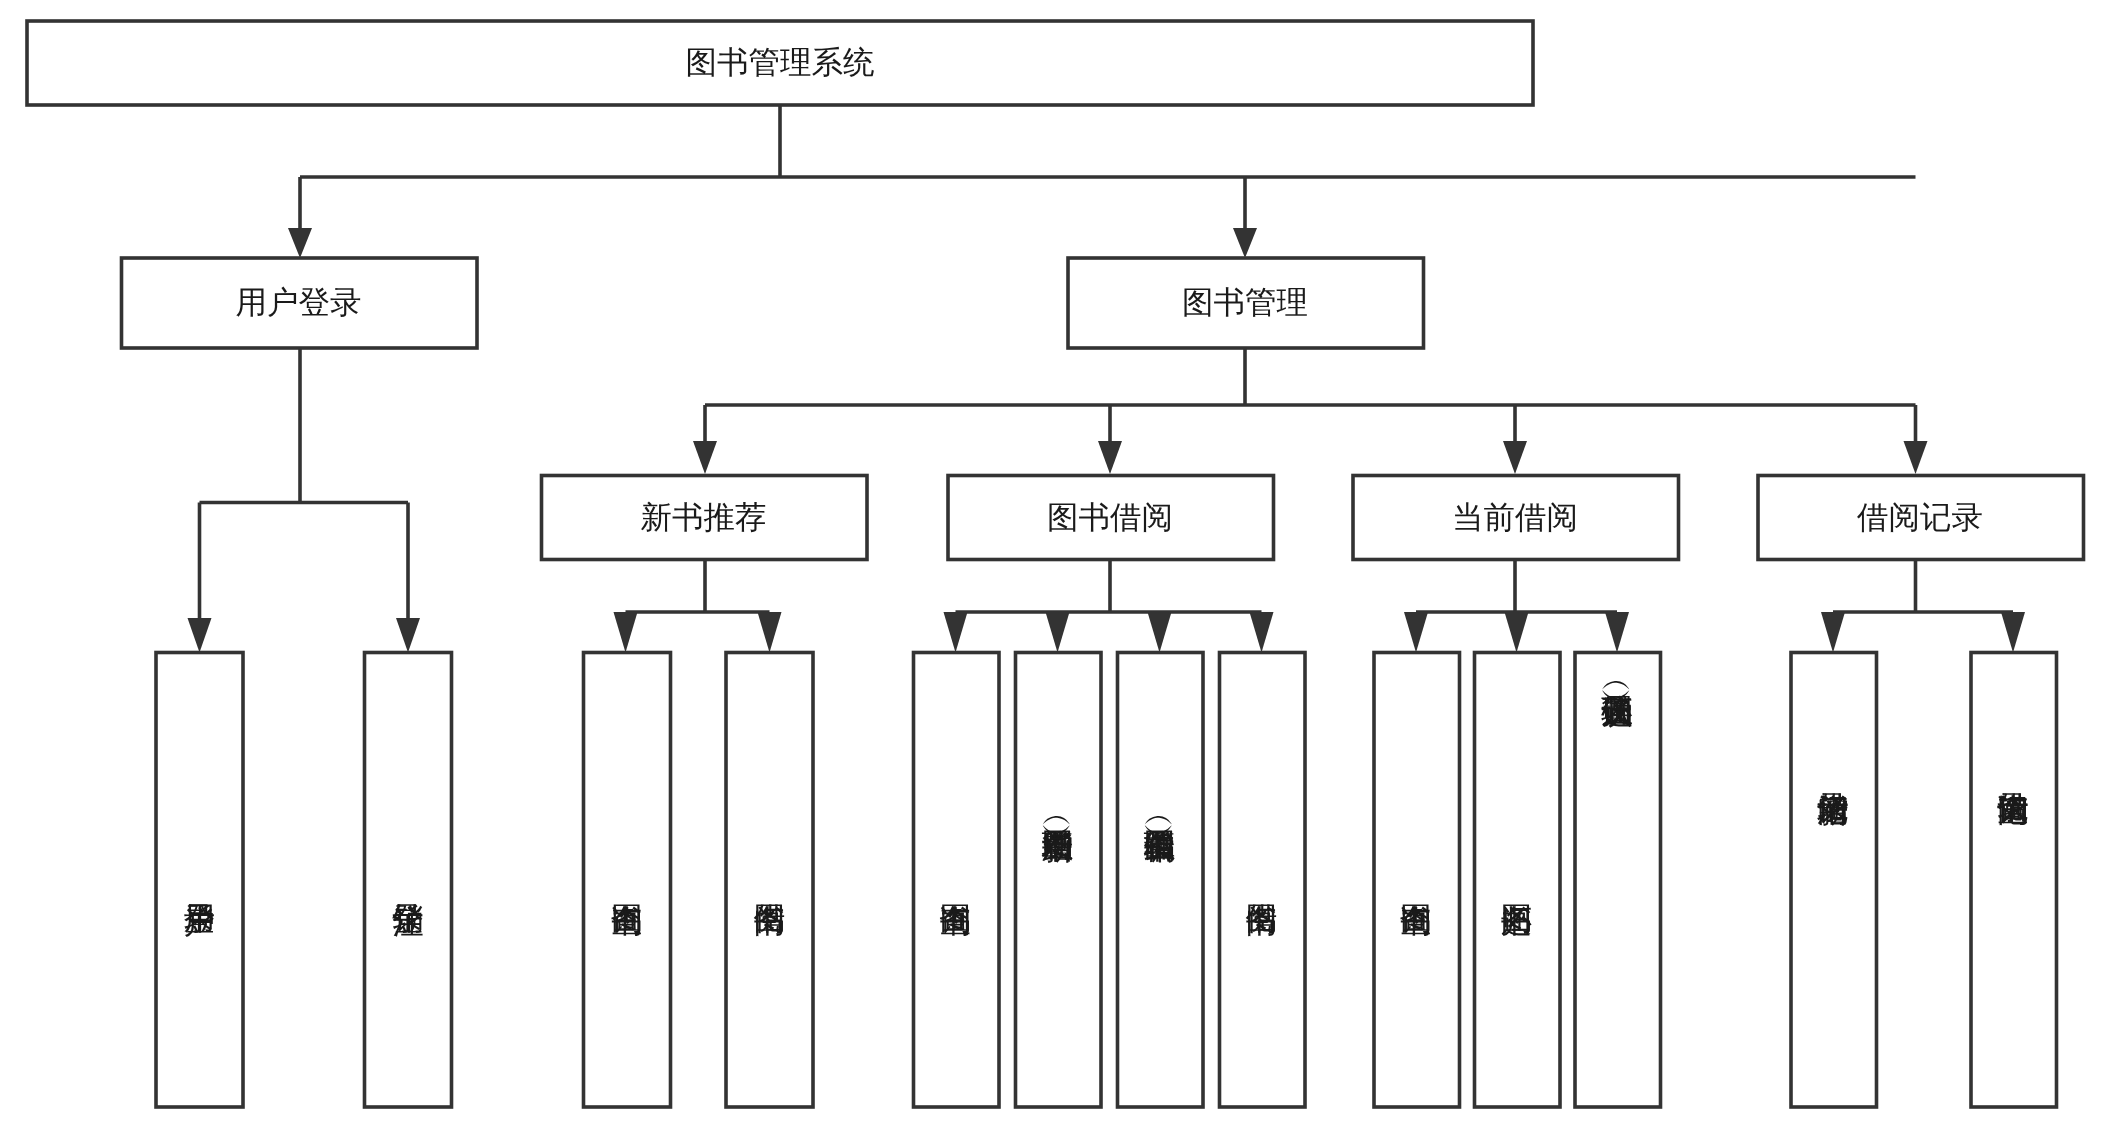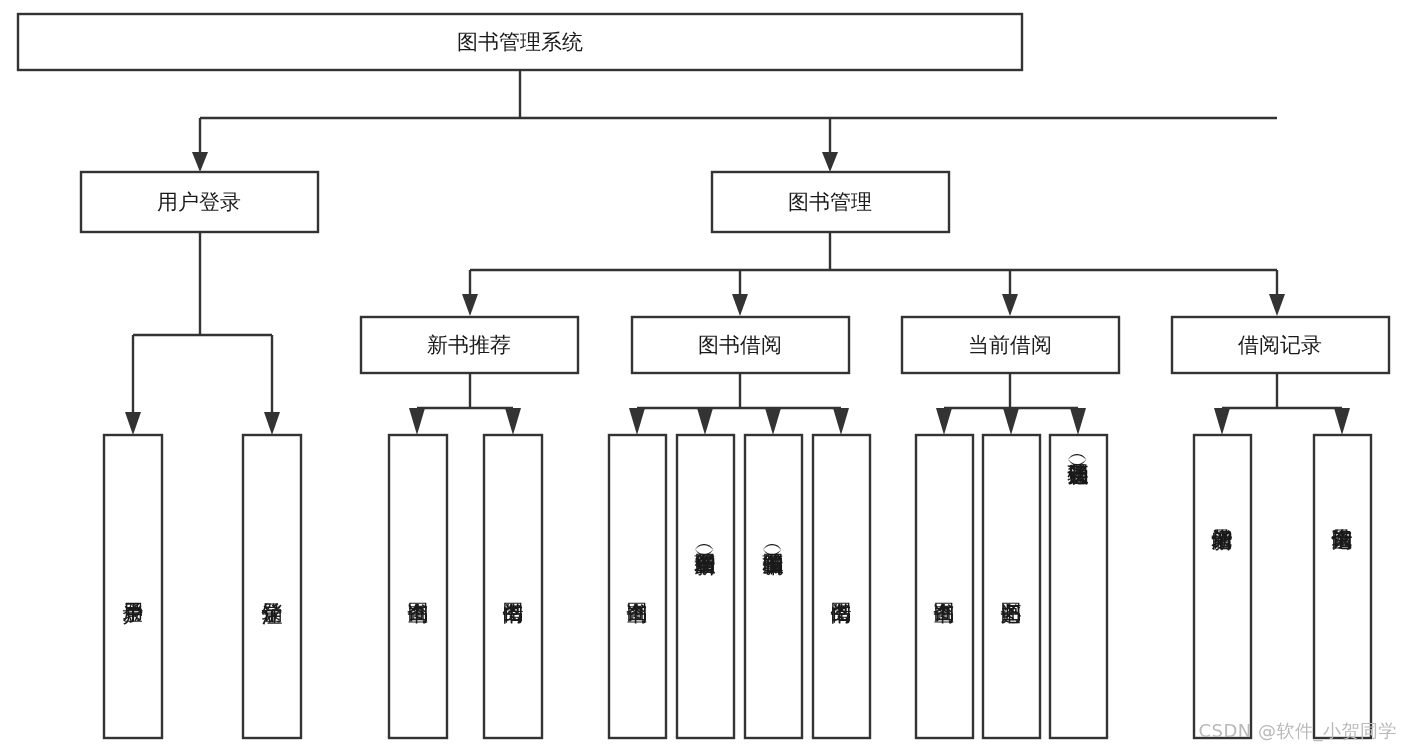--- a/index.html
+++ b/index.html
@@ -223,14 +223,13 @@
       <rect class="node-box" x="1194" y="435" width="57" height="303"></rect>
       <text class="node-label-v" x="1222" y="512" writing-mode="tb" glyph-orientation-vertical="0">新增借阅记录</text>
     </g>
     <g>
       <rect class="node-box" x="1314" y="435" width="57" height="303"></rect>
       <text class="node-label-v" x="1342" y="512" writing-mode="tb" glyph-orientation-vertical="0">查询借阅记录</text>
     </g>
 
   </svg>
 
-  <div class="watermark">CSDN @软件_小贺同学</div>
 </div>
 
 </body></html>

